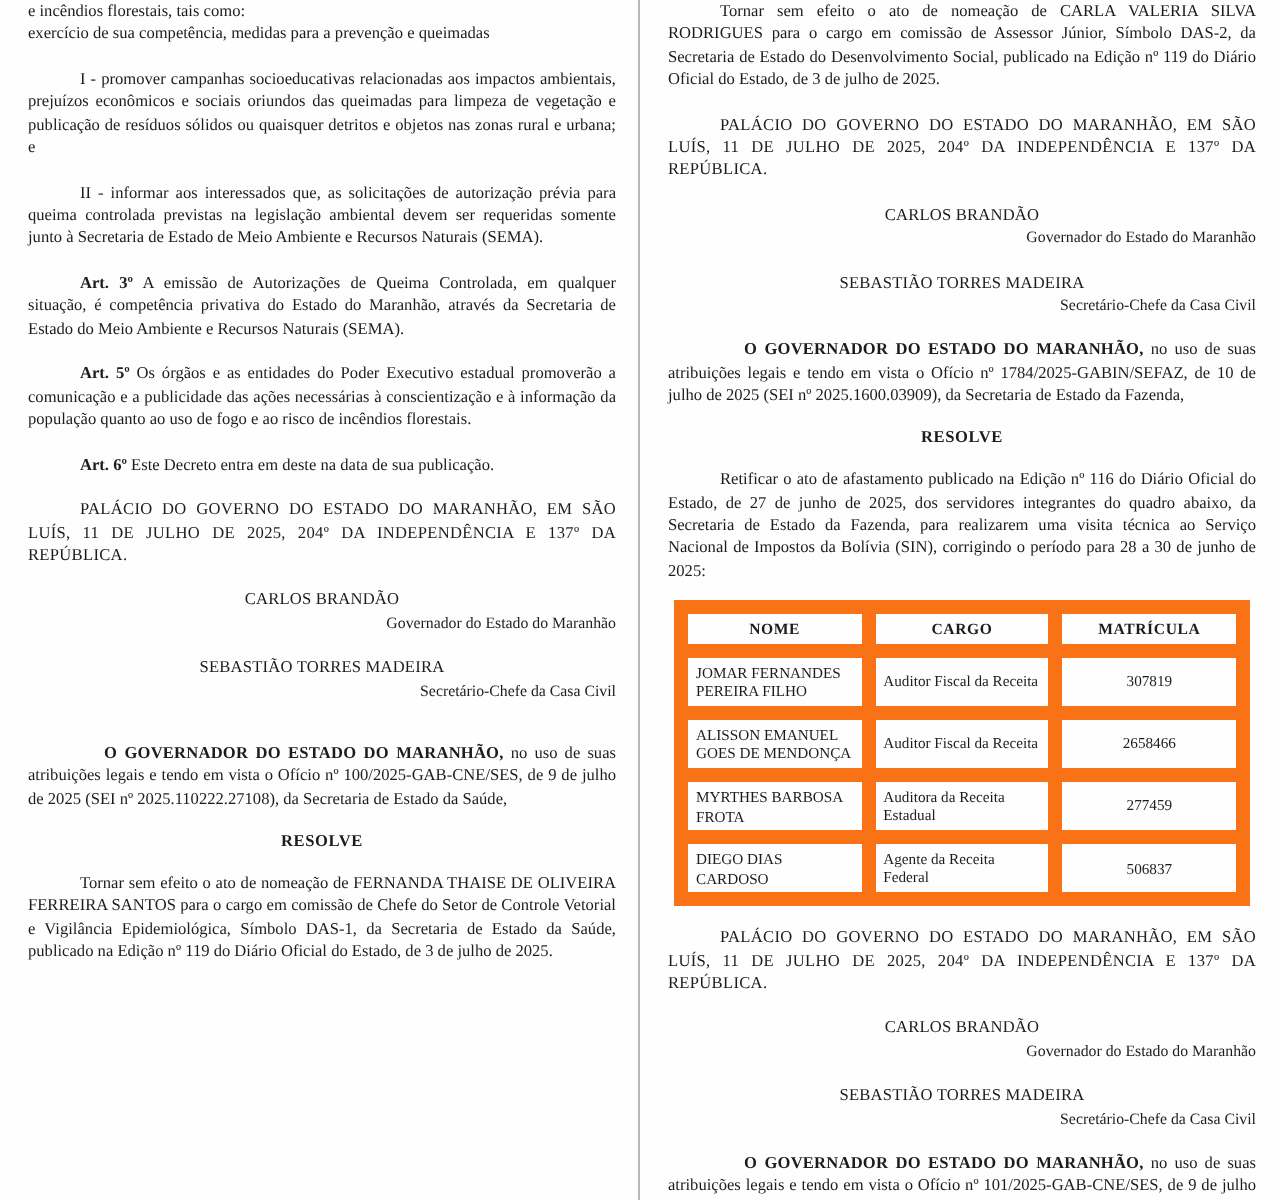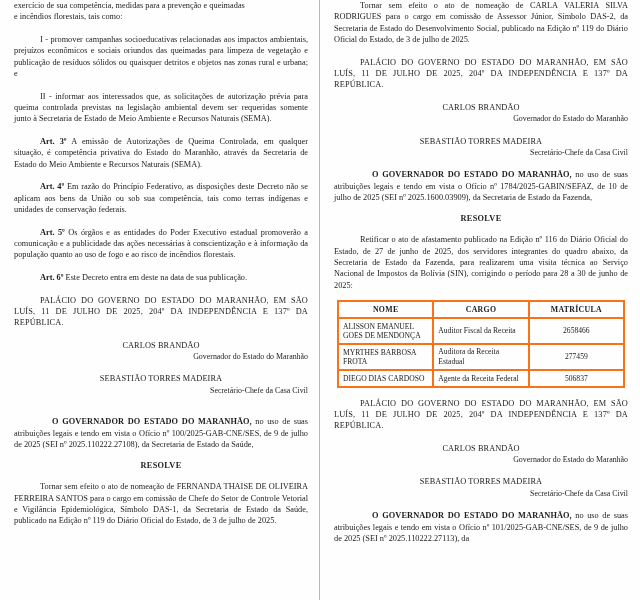--- a/index.html
+++ b/index.html
@@ -115,21 +115,21 @@
   
   table.servidores {
     border-collapse: collapse;
     width: 288px;
     margin: 0 auto;
     font-size: 7.6px;
     table-layout: fixed;
   }
   table.servidores th,
   table.servidores td {
-    border: 2px solid #f97316;
+    border: 7px solid #f97316;
     padding: 2px 4px;
     vertical-align: middle;
     line-height: 9.6px;
   }
   table.servidores th {
     text-align: center;
     font-weight: bold;
     letter-spacing: 0.3px;
     padding: 2.5px 2px;
     font-size: 7.8px;
@@ -164,31 +164,30 @@
 <body>
 
 <div class="page">
 
   <div class="divider"></div>
 
   <div class="columns">
 
     <div class="col left">
 
+      <p class="body noindent">e incêndios florestais, tais como:</p>
+
       <p class="body noindent clip-top">exercício de sua competência, medidas para a prevenção e queimadas</p>
 
-      <p class="body noindent">e incêndios florestais, tais como:</p>
-
       <p class="body gap">I - promover campanhas socioeducativas relacionadas aos impactos ambientais, prejuízos econômicos e sociais oriundos das queimadas para limpeza de vegetação e publicação de resíduos sólidos ou quaisquer detritos e objetos nas zonas rural e urbana; e</p>
 
       <p class="body gap">II - informar aos interessados que, as solicitações de autorização prévia para queima controlada previstas na legislação ambiental devem ser requeridas somente junto à Secretaria de Estado de Meio Ambiente e Recursos Naturais (SEMA).</p>
 
       <p class="body gap"><b class="art">Art. 3º</b><span> A emissão de Autorizações de Queima Controlada, em qualquer situação, é competência privativa do Estado do Maranhão, através da Secretaria de Estado do Meio Ambiente e Recursos Naturais (SEMA).</span></p>
 
-      <p class="body gap"><b class="art">Art. 4º</b><span> Em razão do Princípio Federativo, as disposições deste Decreto não se aplicam aos bens da União ou sob sua competência, tais como terras indígenas e unidades de conservação federais.</span></p>
 
       <p class="body gap"><b class="art">Art. 5º</b><span> Os órgãos e as entidades do Poder Executivo estadual promoverão a comunicação e a publicidade das ações necessárias à conscientização e à informação da população quanto ao uso de fogo e ao risco de incêndios florestais.</span></p>
 
       <p class="body gap"><b class="art">Art. 6º</b><span> Este Decreto entra em deste na data de sua publicação.</span></p>
 
       <p class="palacio gap">PALÁCIO DO GOVERNO DO ESTADO DO MARANHÃO, EM SÃO LUÍS, 11 DE JULHO DE 2025, 204º DA INDEPENDÊNCIA E 137º DA REPÚBLICA.</p>
 
       <div class="spacer-11"></div>
 
       <p class="sig-name">CARLOS BRANDÃO</p>
@@ -248,20 +247,25 @@
         <table class="servidores">
           <thead>
             <tr>
               <th>NOME</th>
               <th>CARGO</th>
               <th>MATRÍCULA</th>
             </tr>
           </thead>
           <tbody>
             <tr>
+              <td class="nome">JOMAR FERNANDES PEREIRA FILHO</td>
+              <td class="cargo">Auditor Fiscal da Receita</td>
+              <td class="matricula">307819</td>
+            </tr>
+            <tr>
               <td class="nome">ALISSON EMANUEL GOES DE MENDONÇA</td>
               <td class="cargo">Auditor Fiscal da Receita</td>
               <td class="matricula">2658466</td>
             </tr>
             <tr>
               <td class="nome">MYRTHES BARBOSA FROTA</td>
               <td class="cargo">Auditora da Receita Estadual</td>
               <td class="matricula">277459</td>
             </tr>
             <tr>

